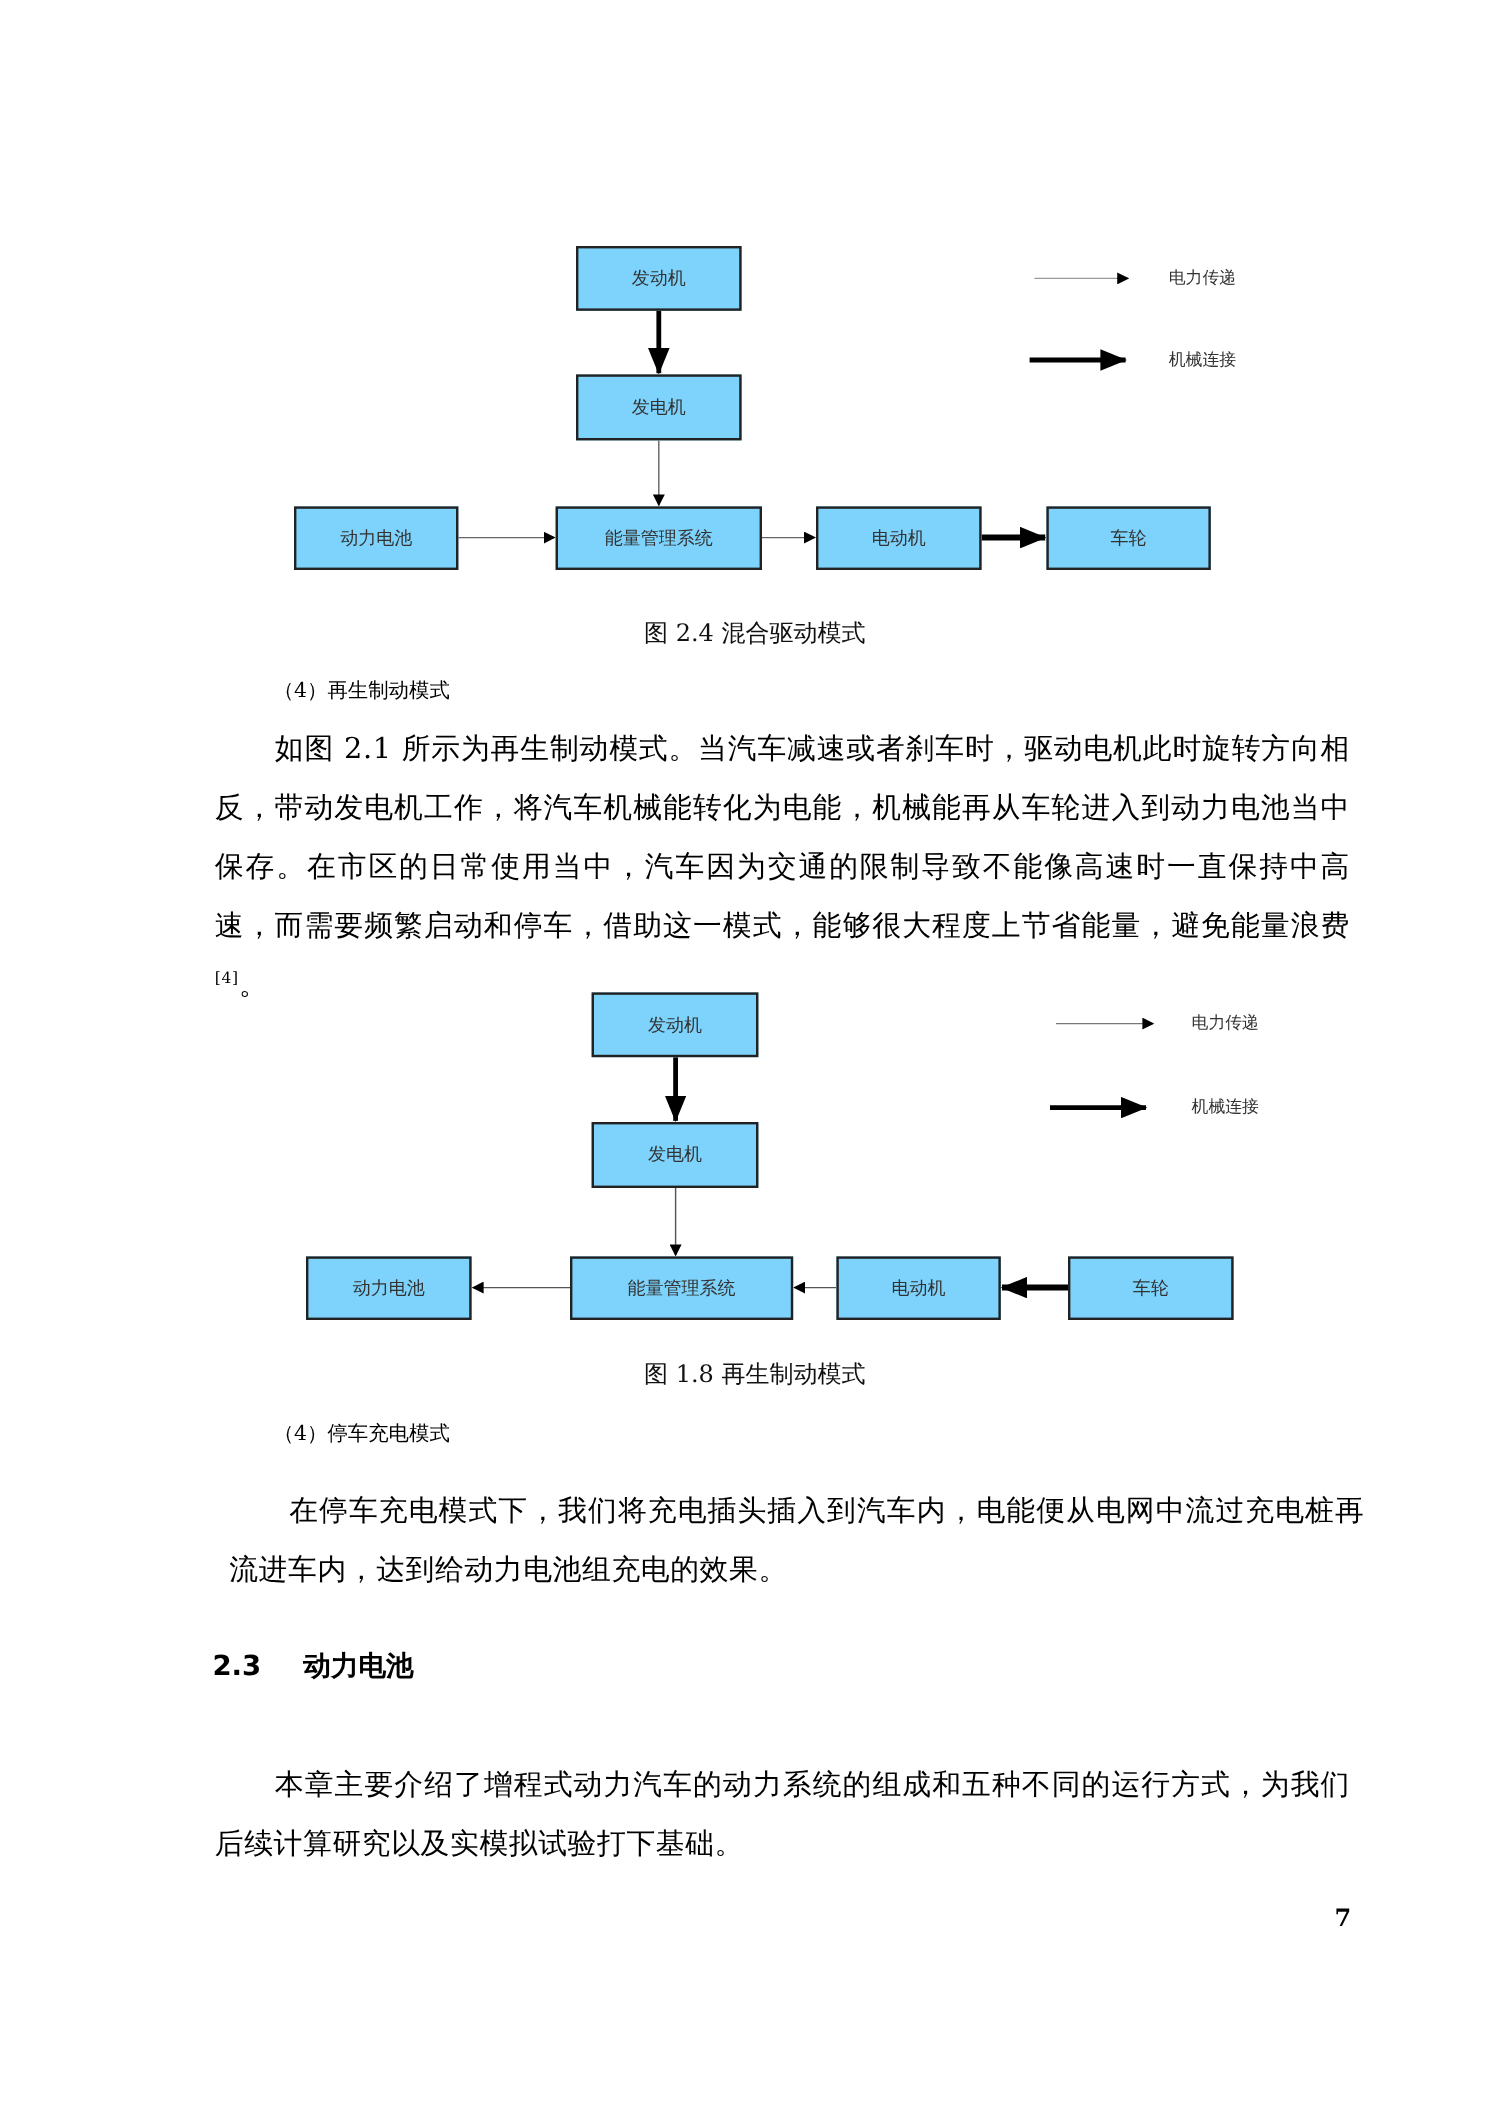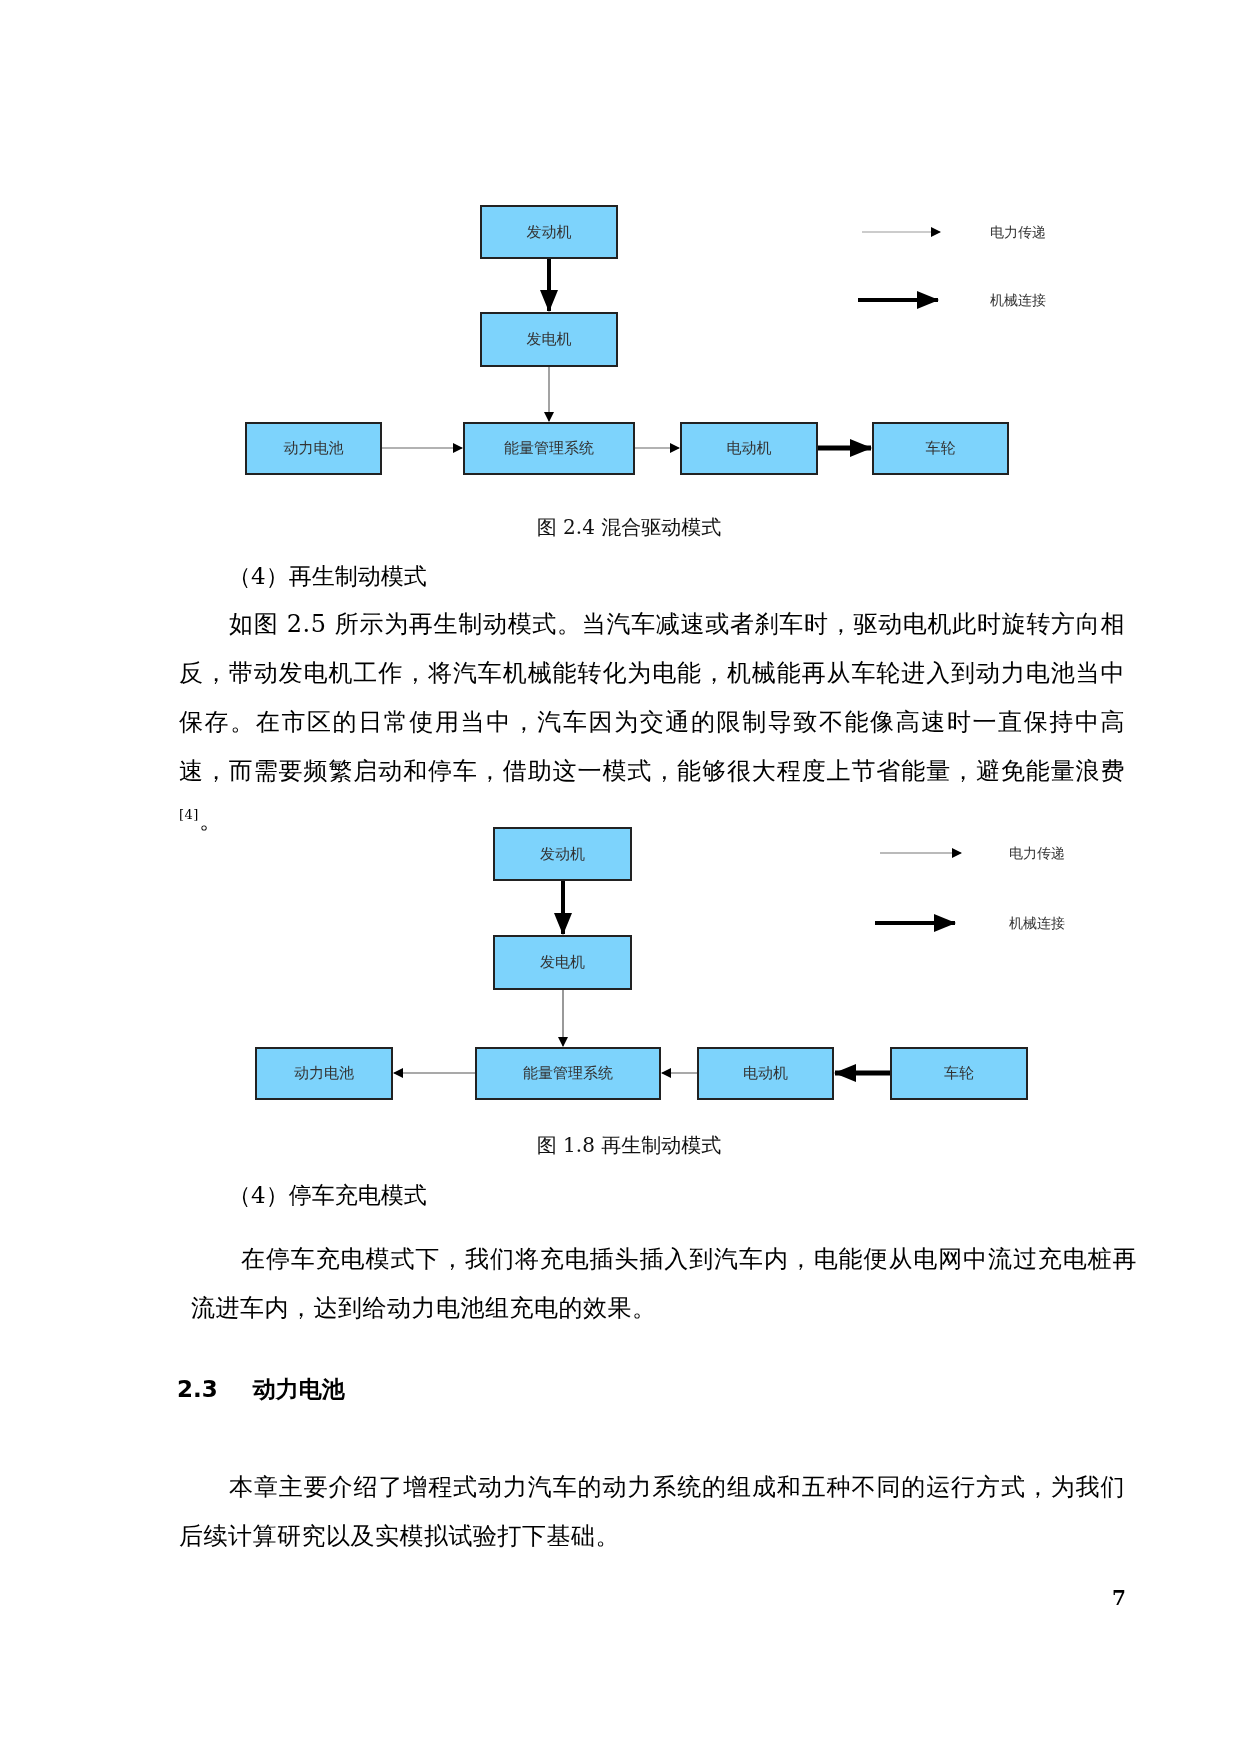--- a/index.html
+++ b/index.html
@@ -4,30 +4,30 @@
 <style>
   html, body { margin:0; padding:0; background:#ffffff; }
   body { width:1240px; height:1754px; position:relative; overflow:hidden;
          font-family:"DejaVu Serif","Liberation Serif",serif; color:#000; }
   .box { position:absolute; border:2px solid #222; background:#7dd3fc; box-sizing:border-box;
          display:flex; align-items:center; justify-content:center;
          font-family:"DejaVu Sans","Liberation Sans",sans-serif; font-size:15px; color:#333; }
   .caption { position:absolute; left:0; width:1240px; text-align:center;
              font-size:20px; line-height:24px; color:#111; }
   .caption span { display:inline-block;margin-left:18px; }
-  .subhead { position:absolute; left:228px; font-size:23px; line-height:28px;text-align:right; }
+  .subhead { position:absolute; left:228px; font-size:17px; line-height:28px;text-align:right; }
   .para { position:absolute; left:179px; width:946px; font-size:24px; line-height:49px;
           text-align:justify; text-indent:50px; letter-spacing:0.5px; }
   .para sup { font-size:13px; vertical-align:super; line-height:0; }
   .section { position:absolute; left:177px; top:1374px; font-family:"DejaVu Sans","Liberation Sans",sans-serif;
              font-weight:bold; font-size:23px; line-height:30px; }
   .section .num { margin-right:35px; }
   .pagenum { position:absolute; left:1112px; top:1586px; font-size:20px; font-weight:bold; }
   .legend-label { position:absolute; font-family:"DejaVu Sans","Liberation Sans",sans-serif;
-                  font-size:14px; color:#333; line-height:18px;margin-left:16px; }
+                  font-size:14px; color:#333; line-height:18px; }
   svg.arrows { position:absolute; left:0; top:0; }
 </style>
 </head>
 <body>
 
 <svg class="arrows" width="1240" height="1754">
   <defs>
     <marker id="thin" markerWidth="10" markerHeight="10" refX="9" refY="5" orient="auto" markerUnits="userSpaceOnUse">
       <path d="M0,0 L10,5 L0,10 z" fill="#000"></path>
     </marker>
@@ -63,21 +63,21 @@
   <div class="box" style="left:245px;top:422px;width:137px;height:53px;">动力电池</div>
   <div class="box" style="left:463px;top:422px;width:172px;height:53px;">能量管理系统</div>
   <div class="box" style="left:680px;top:422px;width:138px;height:53px;">电动机</div>
   <div class="box" style="left:872px;top:422px;width:137px;height:53px;">车轮</div>
   <div class="legend-label" style="left:974px;top:223px;">电力传递</div>
   <div class="legend-label" style="left:974px;top:291px;">机械连接</div>
   <div class="caption" style="top:515px;"><span>图 2.4  混合驱动模式</span></div>
 </div>
 
 <div class="subhead" style="top:562px;">（4）再生制动模式</div>
-<div class="para" style="top:600px;"><span>如图 2.5 所示为再生制动模式。当汽车减速或者刹车时，驱动电机此时旋转方向相反，带动发电机工作，将汽车机械能转化为电能，机械能再从车轮进入到动力电池当中保存。在市区的日常使用当中，汽车因为交通的限制导致不能像高速时一直保持中高速，而需要频繁启动和停车，借助这一模式，能够很大程度上节省能量，避免能量浪费</span><sup>[4]</sup><span>。</span></div>
+<div class="para" style="top:600px;"><span>如图 2.1 所示为再生制动模式。当汽车减速或者刹车时，驱动电机此时旋转方向相反，带动发电机工作，将汽车机械能转化为电能，机械能再从车轮进入到动力电池当中保存。在市区的日常使用当中，汽车因为交通的限制导致不能像高速时一直保持中高速，而需要频繁启动和停车，借助这一模式，能够很大程度上节省能量，避免能量浪费</span><sup>[4]</sup><span>。</span></div>
 
 <div>
   <div class="box" style="left:493px;top:827px;width:139px;height:54px;">发动机</div>
   <div class="box" style="left:493px;top:935px;width:139px;height:55px;">发电机</div>
   <div class="box" style="left:255px;top:1047px;width:138px;height:53px;">动力电池</div>
   <div class="box" style="left:475px;top:1047px;width:186px;height:53px;">能量管理系统</div>
   <div class="box" style="left:697px;top:1047px;width:137px;height:53px;">电动机</div>
   <div class="box" style="left:890px;top:1047px;width:138px;height:53px;">车轮</div>
   <div class="legend-label" style="left:993px;top:844px;">电力传递</div>
   <div class="legend-label" style="left:993px;top:914px;">机械连接</div>

